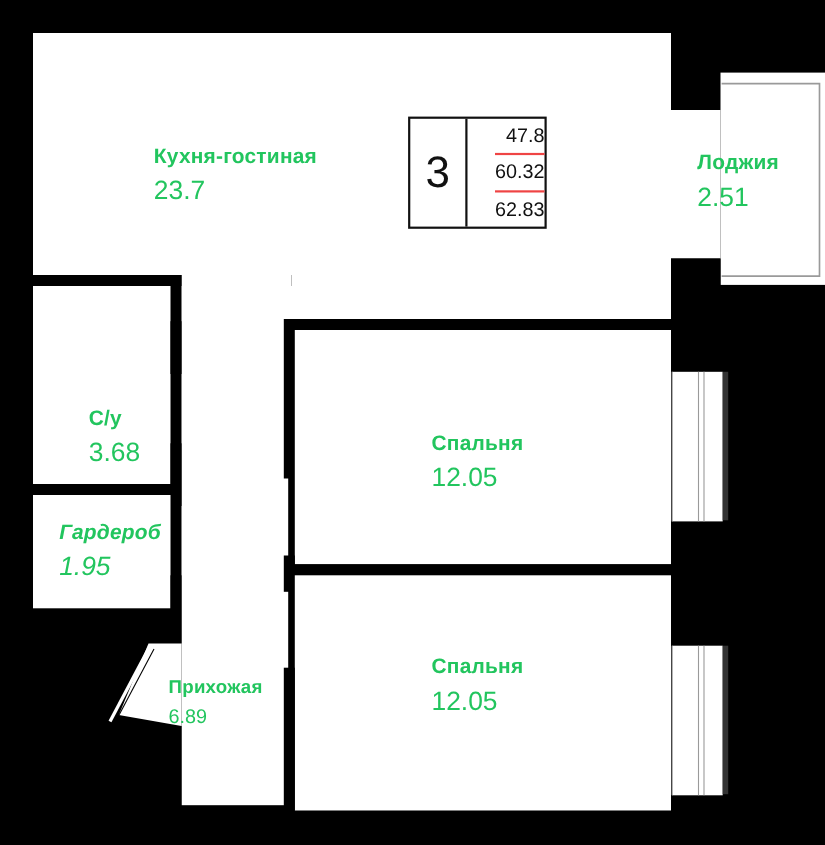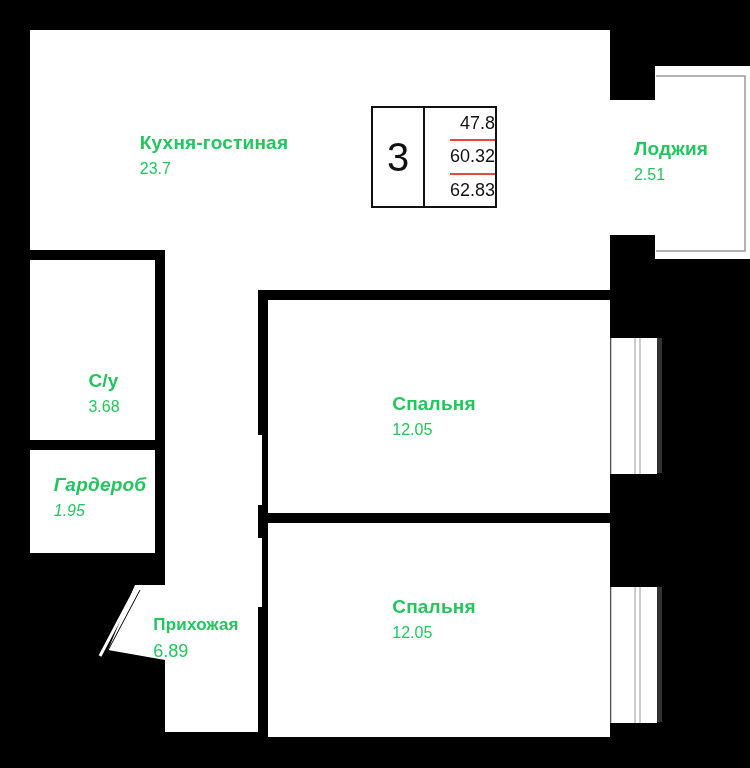--- a/index.html
+++ b/index.html
@@ -1,20 +1,20 @@
 <!DOCTYPE html>
 <html><head>
 <meta charset="utf-8">
 <style>
   html, body { margin: 0; padding: 0; background: #000; }
   body { width: 750px; height: 768px; position: relative; overflow: hidden; font-family: "Liberation Sans", "DejaVu Sans", sans-serif; }
   #plan { position: absolute; left: 0; top: 0; width: 750px; height: 768px; }
   .room-label { position: absolute; color: #22c55e; transform: translateX(-50%); white-space: nowrap; }
   .room-name { font-weight: bold; font-size: 19px; letter-spacing: 0.2px; }
-  .room-area { font-size: 16px; margin-top: 6px; }
+  .room-area { font-size: 24px; margin-top: 6px; }
   .small .room-name { font-size: 17px; }
   .small .room-area { font-size: 18px; }
   .info-box { position: absolute; left: 371px; top: 106px; width: 126px; height: 102px; border: 2px solid #111; box-sizing: border-box; background: #fff; display: flex; }
   .info-rooms { width: 50px; border-right: 2px solid #111; display: flex; align-items: center; justify-content: center; font-size: 40px; color: #111; }
   .info-areas { flex: 1; display: flex; flex-direction: column; align-items: flex-end; }
   .info-areas div { flex: 1; display: flex; align-items: center; justify-content: center; font-size: 18px; color: #111; }
   .info-areas div + div { border-top: 2px solid #ef4444; }
 </style>
 </head>
 <body>

